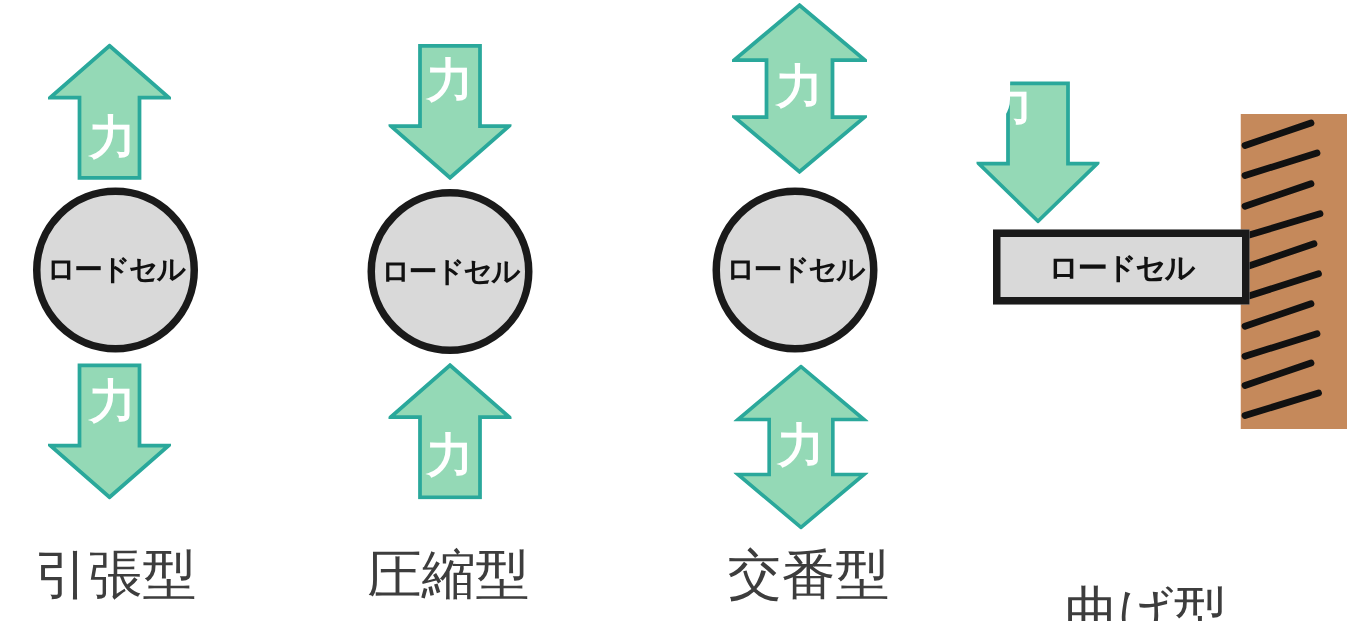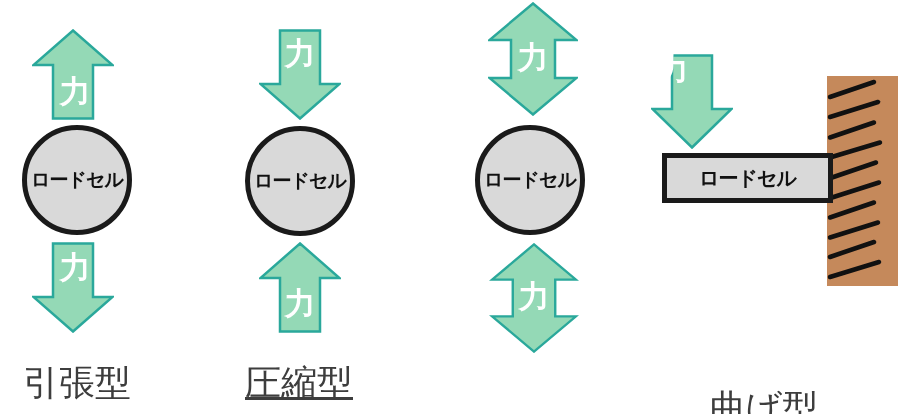--- a/index.html
+++ b/index.html
@@ -99,38 +99,39 @@
 
     <div class="cell-circle" style="left:245px; top:126px;">
       <span>ロードセル</span>
     </div>
 
     <svg class="arrow-svg" style="left:259px; top:242px;" width="82" height="91" viewBox="0 0 82 91">
       <polygon class="arrow-shape" points="41,1.5 80.5,36 61,36 61,89.5 21,89.5 21,36 1.5,36"></polygon>
     </svg>
     <div class="force" style="left:280px; top:285px;">力</div>
 
-    <div class="type-label" style="left:234px; top:359px;text-decoration:underline;">圧縮型</div>
+    <div class="type-label" style="left:234px; top:359px;">圧縮型</div>
   </div>
 
   <div class="panel">
     <svg class="arrow-svg" style="left:488px; top:2px;" width="90" height="114" viewBox="0 0 90 114">
       <polygon class="arrow-shape" points="45,1.5 88.5,38 67,38 67,76 88.5,76 45,112.5 1.5,76 23,76 23,38 1.5,38"></polygon>
     </svg>
     <div class="force" style="left:513px; top:39px;">力</div>
 
     <div class="cell-circle" style="left:475px; top:125px;">
       <span>ロードセル</span>
     </div>
 
     <svg class="arrow-svg" style="left:489px; top:243px;" width="90" height="110" viewBox="0 0 90 114">
       <polygon class="arrow-shape" points="45,1.5 88.5,38 67,38 67,76 88.5,76 45,112.5 1.5,76 23,76 23,38 1.5,38"></polygon>
     </svg>
     <div class="force" style="left:514px; top:278px;">力</div>
 
+    <div class="type-label" style="left:474px; top:359px;">交番型</div>
   </div>
 
   <div class="panel">
     <svg class="arrow-svg" style="left:651px; top:54px;" width="82" height="95" viewBox="0 0 82 95">
       <polygon class="arrow-shape" points="41,93.5 80.5,55 61,55 61,1.5 21,1.5 21,55 1.5,55"></polygon>
     </svg>
     <div class="force" style="left:653px; top:51px;">力</div>
 
     <svg class="wall-svg" style="left:827px; top:76px;" width="71" height="210" viewBox="0 0 71 210">
       <rect x="0" y="0" width="71" height="210" fill="#c5895b"></rect>

